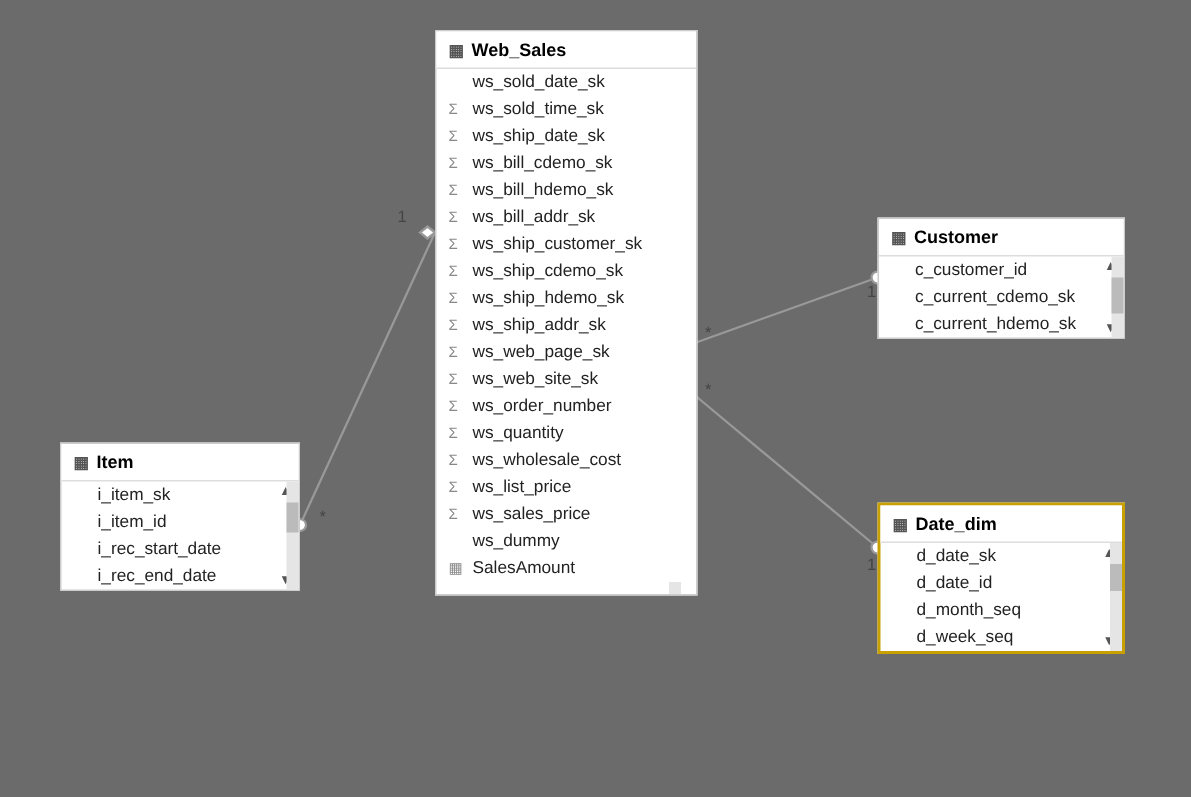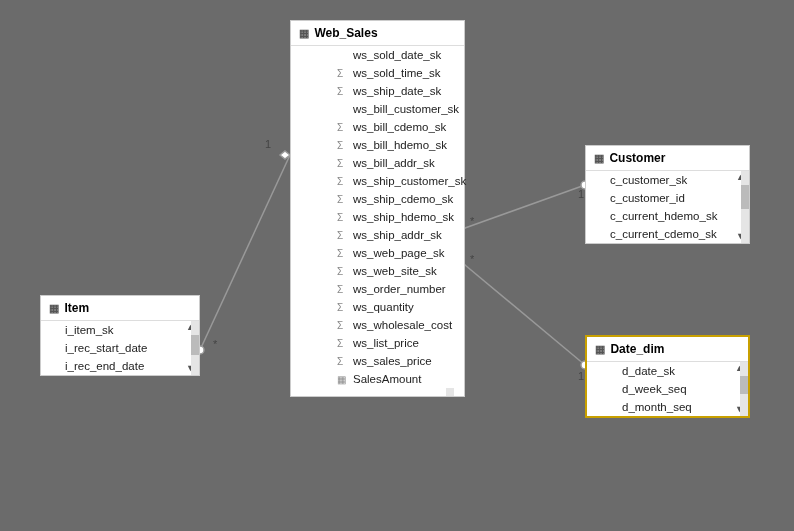--- a/index.html
+++ b/index.html
@@ -125,38 +125,34 @@
   <circle cx="585" cy="365" r="4" fill="white" stroke="#999" stroke-width="1.5"></circle>
   <text x="578" y="380" font-size="11" fill="#444">1</text>
   <text x="470" y="263" font-size="11" fill="#444">*</text>
 </svg>
 
 <div class="table-card" style="left:290px; top:20px; width:175px;">
   <div class="table-header">
     <span class="table-header-icon">▦</span>
     <span>Web_Sales</span>
   </div>
-  <div class="table-body" style="padding-right:10px;margin-left:38px;">
+  <div class="table-body" style="padding-right:10px;">
     <div class="table-row">
         <span class="row-icon"></span>
         <span>ws_sold_date_sk</span>
       </div>
     <div class="table-row">
         <span class="row-icon sigma">Σ</span>
         <span>ws_sold_time_sk</span>
       </div>
     <div class="table-row">
         <span class="row-icon sigma">Σ</span>
         <span>ws_ship_date_sk</span>
       </div>
     <div class="table-row">
-        <span class="row-icon"></span>
-        <span>ws_bill_customer_sk</span>
-      </div>
-    <div class="table-row">
         <span class="row-icon sigma">Σ</span>
         <span>ws_bill_cdemo_sk</span>
       </div>
     <div class="table-row">
         <span class="row-icon sigma">Σ</span>
         <span>ws_bill_hdemo_sk</span>
       </div>
     <div class="table-row">
         <span class="row-icon sigma">Σ</span>
         <span>ws_bill_addr_sk</span>
@@ -197,53 +193,53 @@
         <span class="row-icon sigma">Σ</span>
         <span>ws_wholesale_cost</span>
       </div>
     <div class="table-row">
         <span class="row-icon sigma">Σ</span>
         <span>ws_list_price</span>
       </div>
     <div class="table-row">
         <span class="row-icon sigma">Σ</span>
         <span>ws_sales_price</span>
+      </div>
+    <div class="table-row">
+        <span class="row-icon"></span>
+        <span>ws_dummy</span>
       </div>
     <div class="table-row">
         <span class="row-icon grid">▦</span>
         <span>SalesAmount</span>
       </div>
     <div style="position:relative; height:8px;">
       <div class="scroll-indicator"></div>
     </div>
   </div>
 </div>
 
 <div class="table-card" style="left:585px; top:145px; width:165px;">
   <div class="table-header">
     <span class="table-header-icon">▦</span>
     <span>Customer</span>
   </div>
   <div class="table-body" style="padding-right:10px; position:relative;">
     <span class="chevron-up">▲</span>
     <div class="table-row">
         <span class="row-icon"></span>
-        <span>c_customer_sk</span>
-      </div>
-    <div class="table-row">
-        <span class="row-icon"></span>
         <span>c_customer_id</span>
       </div>
     <div class="table-row">
         <span class="row-icon"></span>
+        <span>c_current_cdemo_sk</span>
+      </div>
+    <div class="table-row">
+        <span class="row-icon"></span>
         <span>c_current_hdemo_sk</span>
-      </div>
-    <div class="table-row">
-        <span class="row-icon"></span>
-        <span>c_current_cdemo_sk</span>
       </div>
     <span class="chevron-down">▼</span>
     <div style="position:absolute; right:0; top:0; width:8px; height:100%; background:#e5e5e5;">
       <div style="position:absolute; top:14px; right:0; width:8px; height:24px; background:#bbb;"></div>
     </div>
   </div>
 </div>
 
 <div class="table-card" style="left:40px; top:295px; width:160px;">
   <div class="table-header">
@@ -251,50 +247,58 @@
     <span>Item</span>
   </div>
   <div class="table-body" style="padding-right:27px; position:relative;">
     <span class="chevron-up">▲</span>
     <div class="table-row">
         <span class="row-icon"></span>
         <span>i_item_sk</span>
       </div>
     <div class="table-row">
         <span class="row-icon"></span>
+        <span>i_item_id</span>
+      </div>
+    <div class="table-row">
+        <span class="row-icon"></span>
         <span>i_rec_start_date</span>
       </div>
     <div class="table-row">
         <span class="row-icon"></span>
         <span>i_rec_end_date</span>
       </div>
     <span class="chevron-down">▼</span>
     <div style="position:absolute; right:0; top:0; width:8px; height:100%; background:#e5e5e5;">
       <div style="position:absolute; top:14px; right:0; width:8px; height:20px; background:#bbb;"></div>
     </div>
   </div>
 </div>
 
 <div class="table-card selected" style="left:585px; top:335px; width:165px;">
   <div class="table-header">
     <span class="table-header-icon">▦</span>
     <span>Date_dim</span>
   </div>
-  <div class="table-body" style="padding-right:10px; position:relative;margin-left:11px;">
+  <div class="table-body" style="padding-right:10px; position:relative;">
     <span class="chevron-up">▲</span>
     <div class="table-row">
         <span class="row-icon"></span>
         <span>d_date_sk</span>
       </div>
     <div class="table-row">
         <span class="row-icon"></span>
+        <span>d_date_id</span>
+      </div>
+    <div class="table-row">
+        <span class="row-icon"></span>
+        <span>d_month_seq</span>
+      </div>
+    <div class="table-row">
+        <span class="row-icon"></span>
         <span>d_week_seq</span>
-      </div>
-    <div class="table-row">
-        <span class="row-icon"></span>
-        <span>d_month_seq</span>
       </div>
     <span class="chevron-down">▼</span>
     <div style="position:absolute; right:0; top:0; width:8px; height:100%; background:#e5e5e5;">
       <div style="position:absolute; top:14px; right:0; width:8px; height:18px; background:#bbb;"></div>
     </div>
   </div>
 </div>
 
 </body></html>

